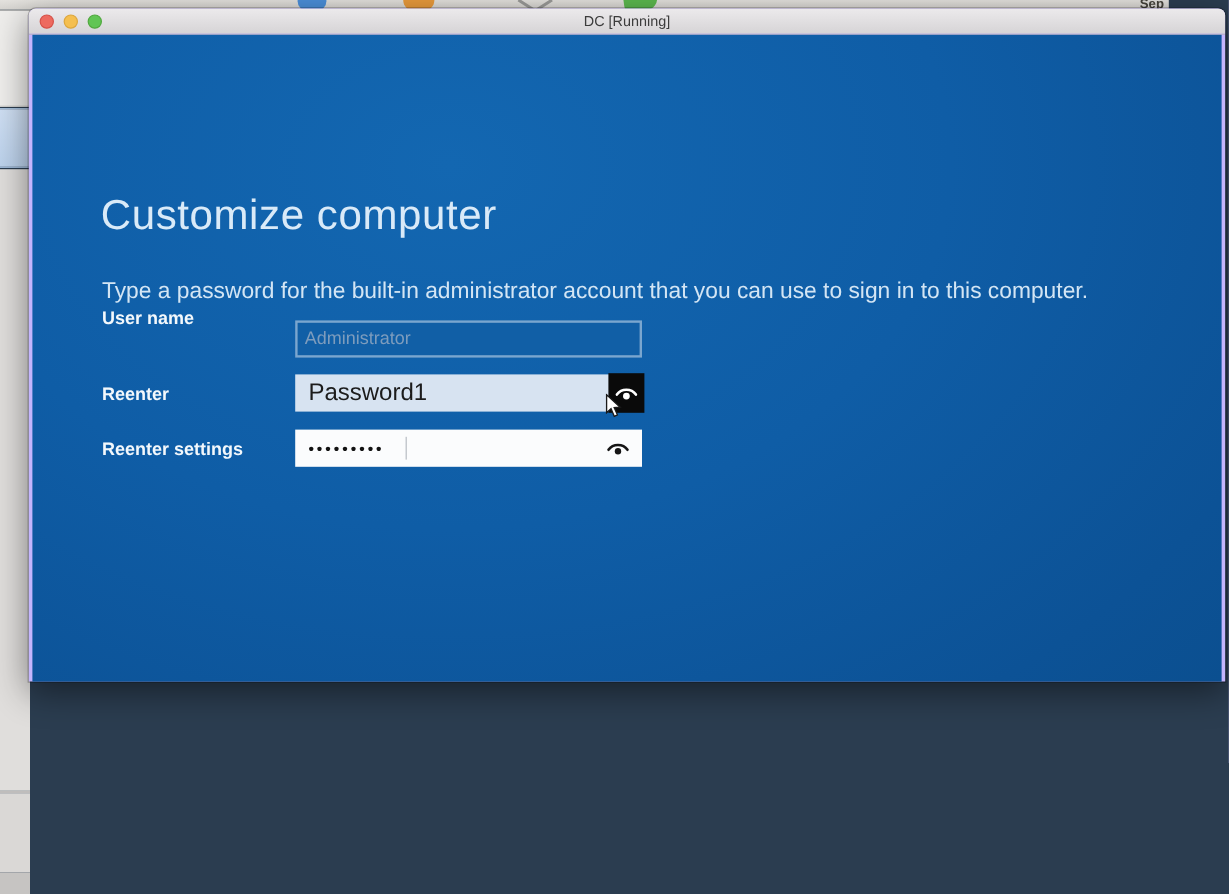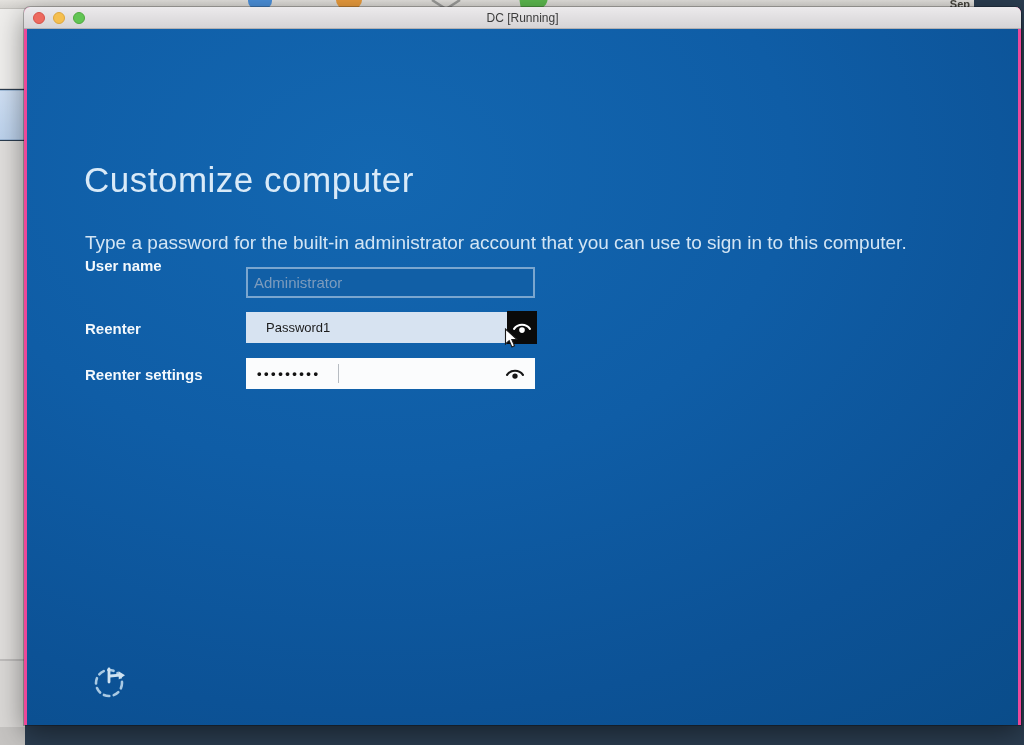--- a/index.html
+++ b/index.html
@@ -32,23 +32,23 @@
   .ls-a { position:absolute; left:0; top:0;    width:100%; height:80px;  background:#efeeec; border-bottom:1px solid #d2d0ce; }
   .ls-sel { position:absolute; left:0; top:81px; width:100%; height:50px; background:linear-gradient(#cfdff3,#bcd2ec);
             border-top:1px solid #a3bedb; border-bottom:1px solid #9cb7d6; }
   .ls-b { position:absolute; left:0; top:132px; width:100%; height:518px; background:#e0dedc; }
   .ls-line { position:absolute; left:0; top:650px; width:100%; height:2px; background:#bfbdbc; }
   .ls-c { position:absolute; left:0; top:652px; width:100%; height:66px; background:#dad8d6; }
   .ls-d { position:absolute; left:0; top:718px; width:100%; height:18px; background:#c6c4c2; }
 
   
   .vm-window {
-    position:absolute; left:24px; top:7px; width:997px; height:718px;
+    position:absolute; left:24px; top:7px; width:997px; height:561px;
     border-radius:6px 6px 0 0;
-    background:#ec4899;
+    background:#c4b5fd;
     box-shadow:0 8px 28px rgba(0,0,0,.45), 0 0 0 1px rgba(0,0,0,.25);
     z-index:2;
   }
   .titlebar {
     position:absolute; left:0; top:0; width:100%; height:22px;
     background:linear-gradient(#eceaec,#d6d4d6);
     border-bottom:1px solid #b2b0b2;
     border-radius:6px 6px 0 0;
     display:flex; align-items:center;
   }
@@ -92,21 +92,21 @@
     width:100%; height:100%; border:none; outline:none;
     font-family:"Liberation Sans", sans-serif;
   }
   .f-user input {
     background:#115fa6; border:2px solid #7aa6cf;
     padding:0 6px; font-size:15px; color:#cfe0ef;
   }
   .f-user input::placeholder { color:#7d9cbd; opacity:1; }
   .f-pass { background:#d7e3f1; }
   .f-pass input {
-    background:transparent; padding:0 34px 0 11px; font-size:13px; color:#1c1c1c;margin-left:9px;
+    background:transparent; padding:0 34px 0 11px; font-size:20px; color:#1c1c1c;
   }
   .f-re { background:#fbfcfd; }
   .f-re input {
     background:transparent; padding:0 34px 0 11px;
     font-size:13px; font-weight:700; letter-spacing:2.5px; color:#121212;
   }
   .caret {
     position:absolute; left:92px; top:6px; width:1px; height:19px;
     background:#b7bcc2;
   }

